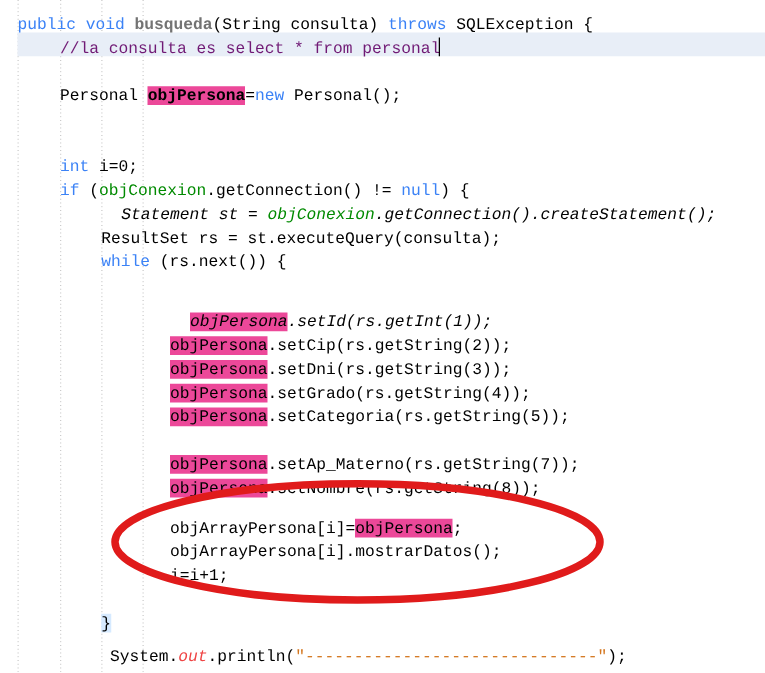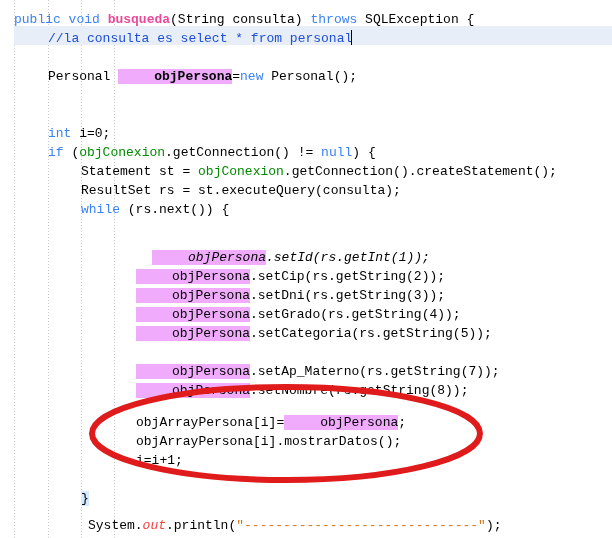--- a/index.html
+++ b/index.html
@@ -50,27 +50,27 @@
   .line {
     position: absolute;
     left: 0;
     white-space: pre;
     height: 19px;
     color: #000000;
   }
 
   
   .kw      { color: #3b82f6; }
-  .fnname  { color: #ec4899; font-weight: bold; }
+  .fnname  { color: #737373; font-weight: bold; }
   .field   { color: #008a00; }            
   .fielditl{ color: #ef4444; font-style: italic; }  
-  .cmt     { color: #1d4ed8; }
+  .cmt     { color: #701a75; }
   .str     { color: #d4761e; }
   .plain   { color: #000000; }
-  .hl      { background: #f0abfc; padding-left: 36px; }
+  .hl      { background: #ec4899; }
   .bold    { font-weight: bold; }
   .brace-match { background: #d6eaff; }
 
   
   .caret {
     display: inline-block;
     width: 1px;
     height: 15px;
     background: #000000;
     vertical-align: -3px;
@@ -97,21 +97,21 @@
     </div>
 
   <div id="current-line-band" class="current-line" style="top: 26px;"></div>
 
   <div class="code-layer" id="code-layer">
       <div class="line" style="top: 10px; left: 14px;"><span class="kw">public void </span><span class="fnname">busqueda</span><span class="plain">(String consulta) </span><span class="kw">throws </span><span class="plain">SQLException {</span></div>
       <div class="line" style="top: 29px; left: 48px;"><span class="cmt">//la consulta es select * from personal</span><span class="caret"></span></div>
       <div class="line" style="top: 67px; left: 48px;"><span class="plain">Personal </span><span class="hl bold">objPersona</span><span class="plain">=</span><span class="kw">new</span><span class="plain"> Personal();</span></div>
       <div class="line" style="top: 124px; left: 48px;"><span class="kw">int</span><span class="plain"> i=0;</span></div>
       <div class="line" style="top: 143px; left: 48px;"><span class="kw">if</span><span class="plain"> (</span><span class="field">objConexion</span><span class="plain">.getConnection() != </span><span class="kw">null</span><span class="plain">) {</span></div>
-      <div class="line" style="top: 162px; left: 81px;"><span class="plain">Statement st = </span><span class="field">objConexion</span><span class="plain">.getConnection().createStatement();</span></div>
+      <div class="line" style="top: 162px; left: 97px; font-style: italic;"><span class="plain">Statement st = </span><span class="field">objConexion</span><span class="plain">.getConnection().createStatement();</span></div>
       <div class="line" style="top: 181px; left: 81px;"><span class="plain">ResultSet rs = st.executeQuery(consulta);</span></div>
       <div class="line" style="top: 200px; left: 81px;"><span class="kw">while</span><span class="plain"> (rs.next()) {</span></div>
       <div class="line" style="top: 248px; left: 152px; font-style: italic;"><span class="hl">objPersona</span><span class="plain">.setId(rs.getInt(1));</span></div>
       <div class="line" style="top: 267px; left: 136px;"><span class="hl">objPersona</span><span class="plain">.setCip(rs.getString(2));</span></div>
       <div class="line" style="top: 286px; left: 136px;"><span class="hl">objPersona</span><span class="plain">.setDni(rs.getString(3));</span></div>
       <div class="line" style="top: 305px; left: 136px;"><span class="hl">objPersona</span><span class="plain">.setGrado(rs.getString(4));</span></div>
       <div class="line" style="top: 324px; left: 136px;"><span class="hl">objPersona</span><span class="plain">.setCategoria(rs.getString(5));</span></div>
       <div class="line" style="top: 362px; left: 136px;"><span class="hl">objPersona</span><span class="plain">.setAp_Materno(rs.getString(7));</span></div>
       <div class="line" style="top: 381px; left: 136px;"><span class="hl">objPersona</span><span class="plain">.setNombre(rs.getString(8));</span></div>
       <div class="line" style="top: 413px; left: 136px;"><span class="plain">objArrayPersona[i]=</span><span class="hl">objPersona</span><span class="plain">;</span></div>

